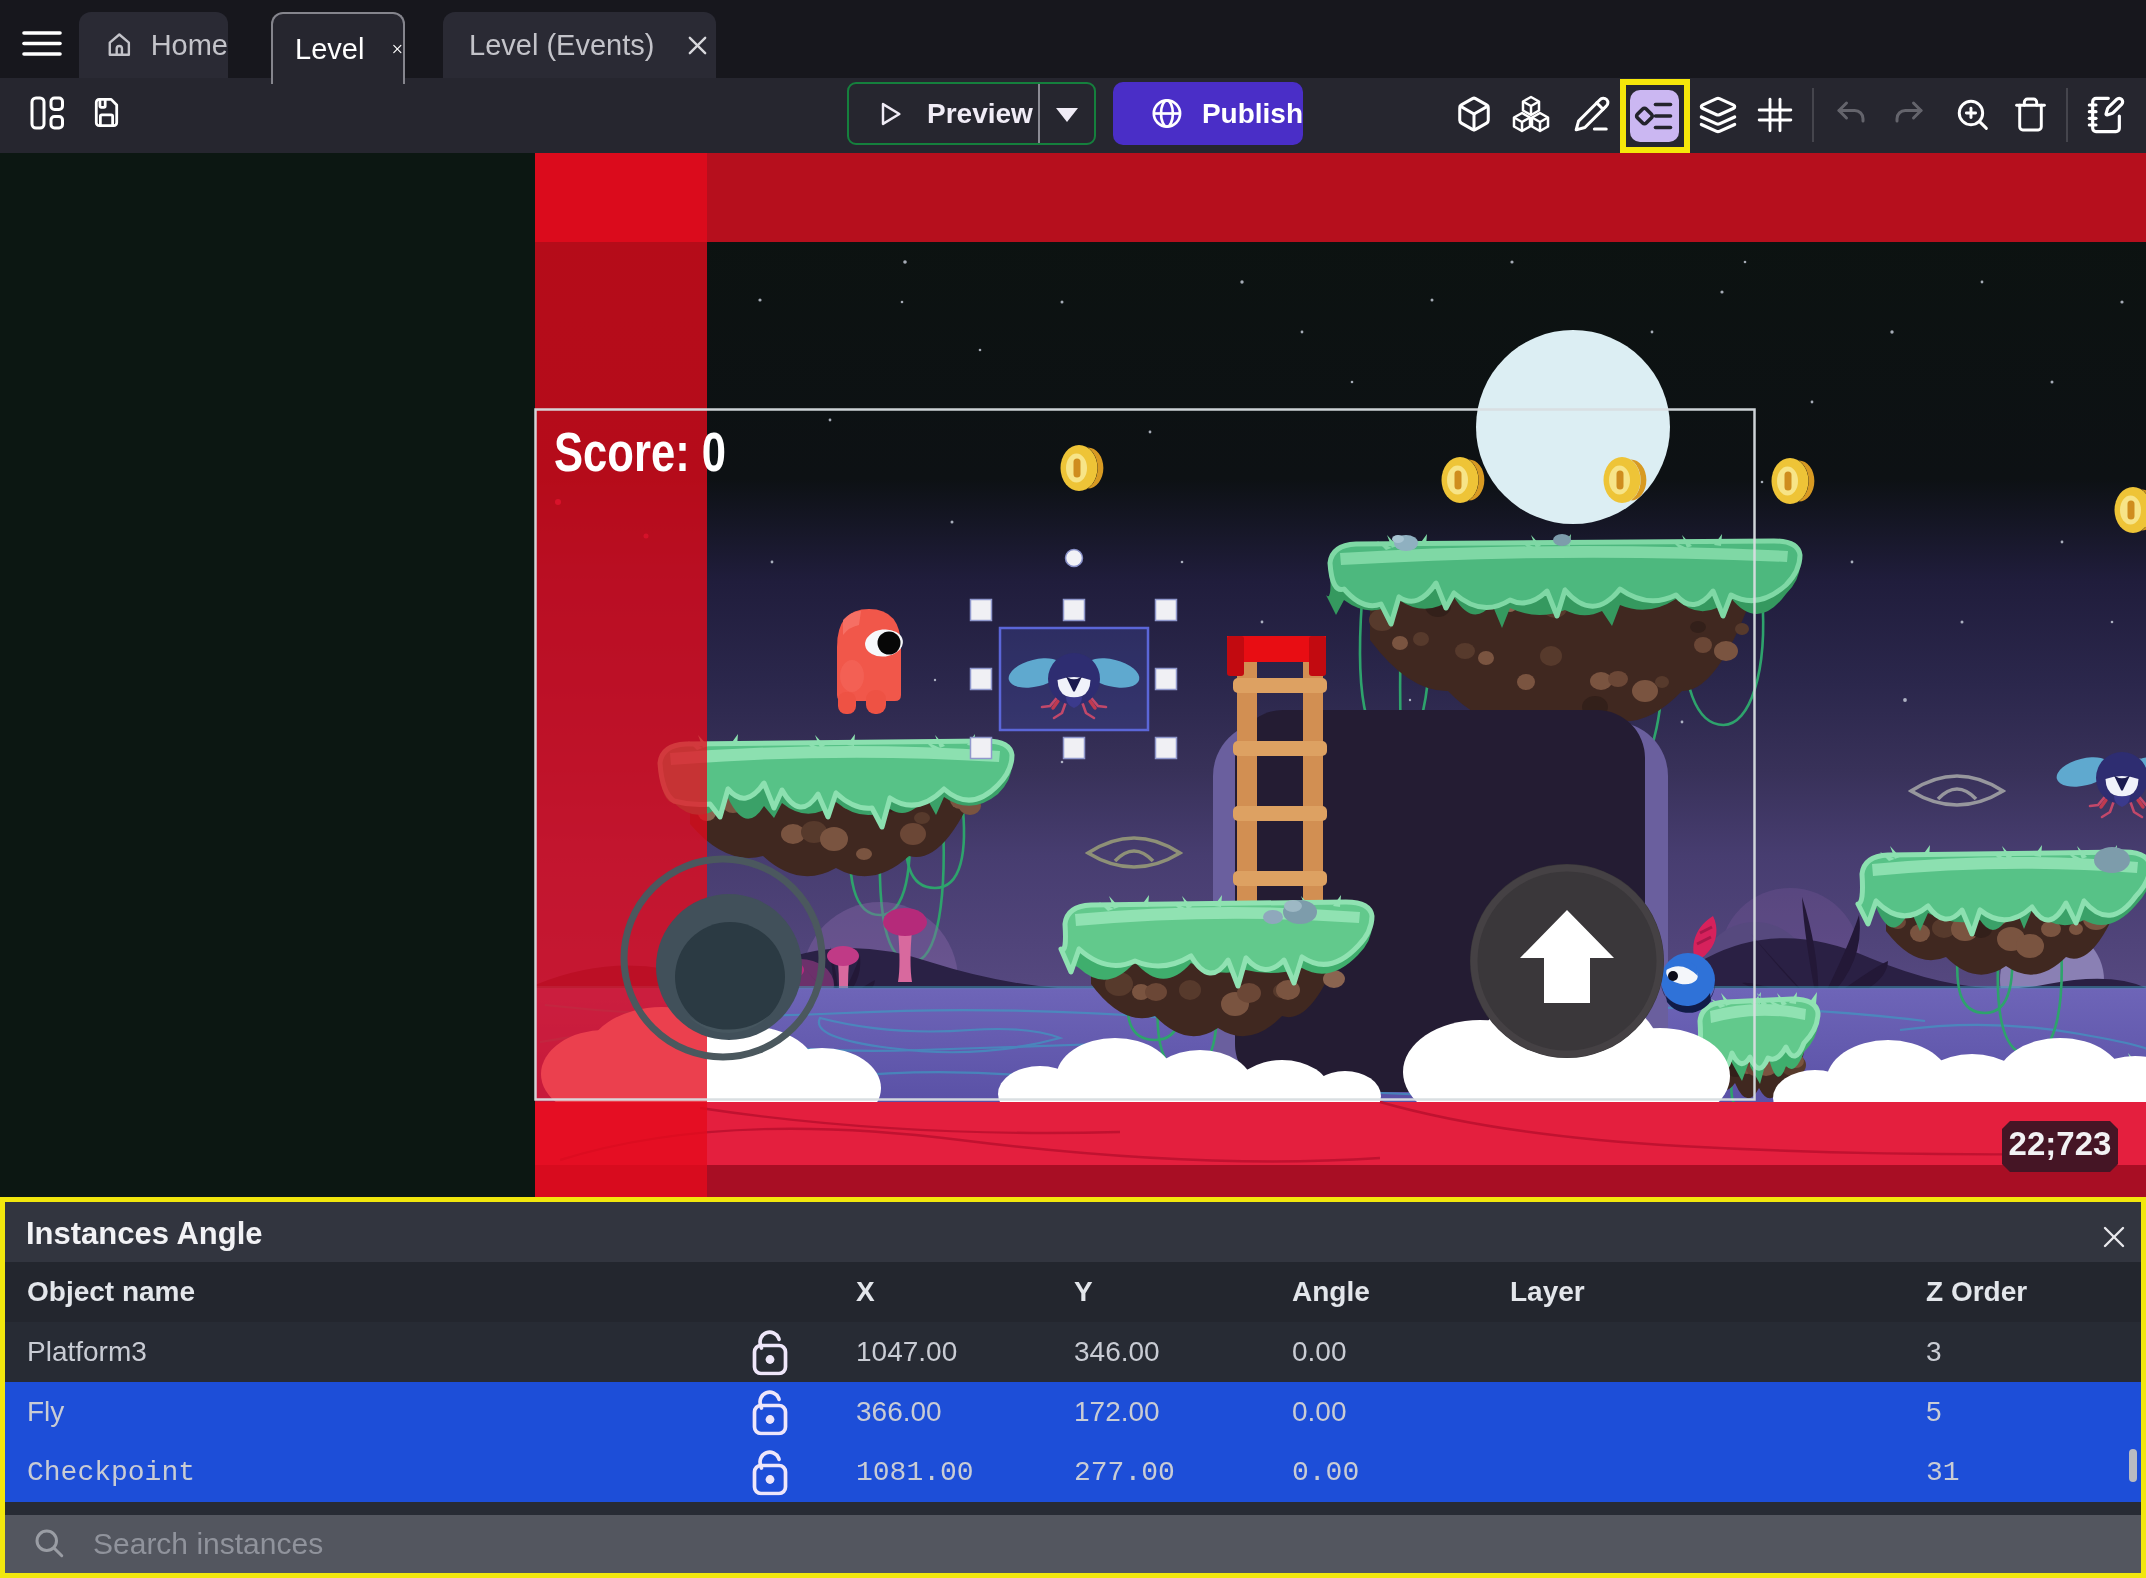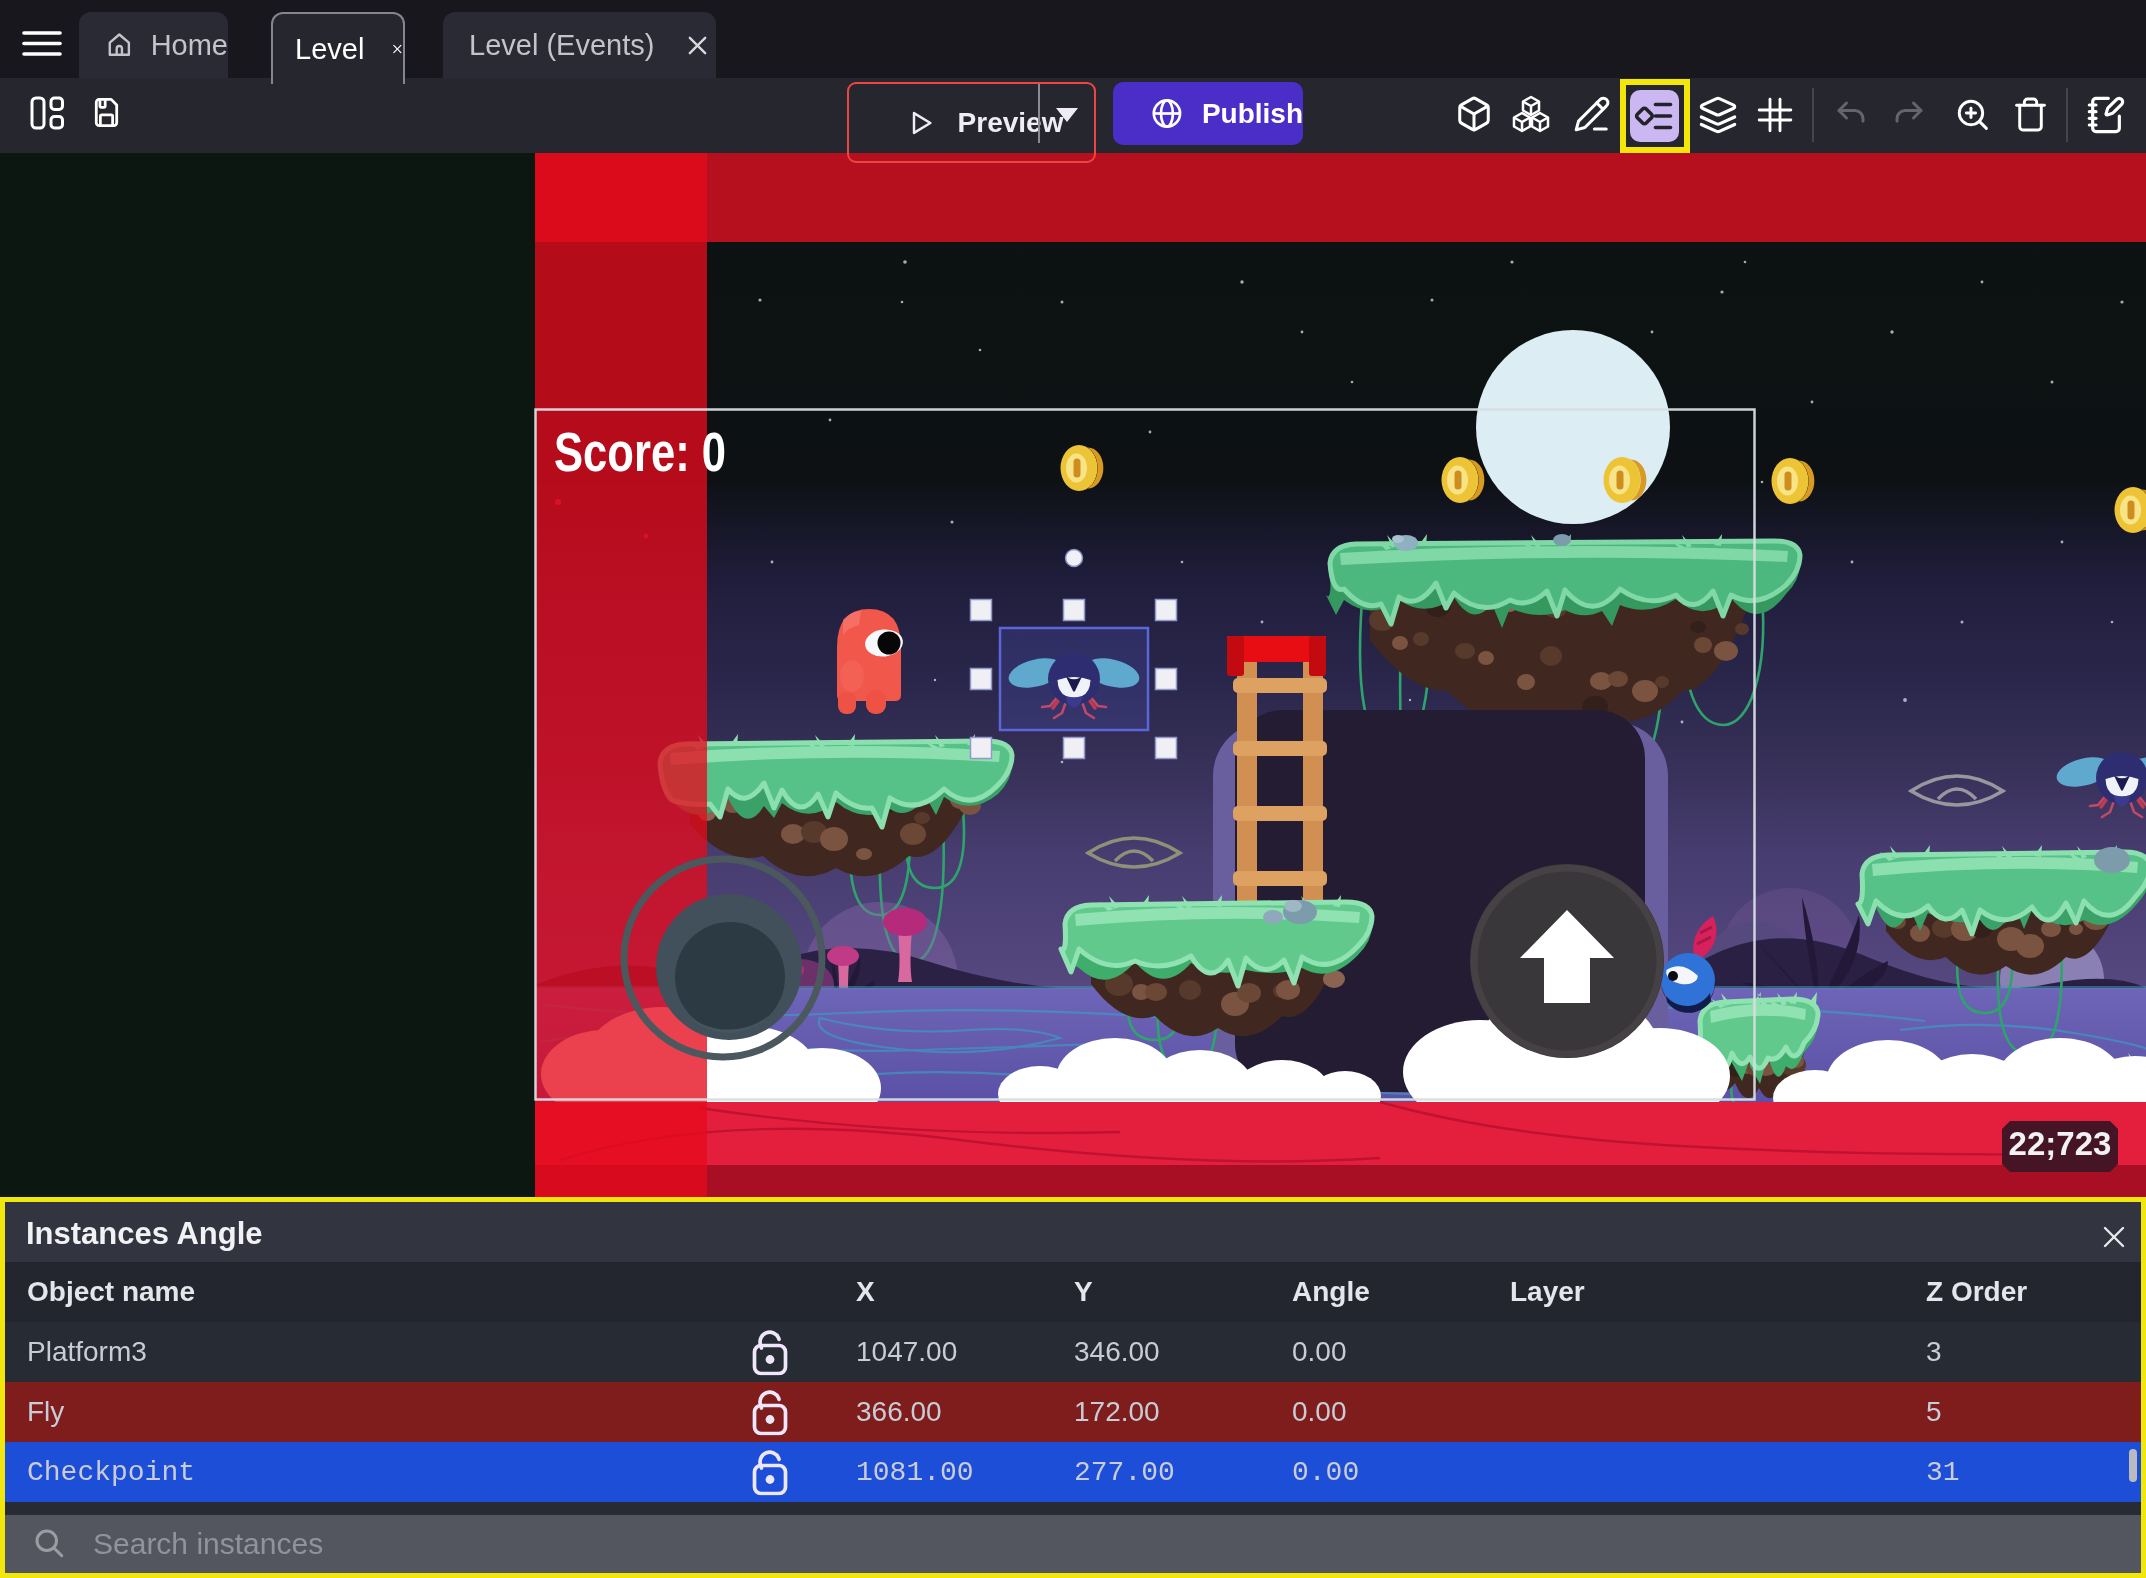--- a/index.html
+++ b/index.html
@@ -16,21 +16,21 @@
 
 #toolbar { position:absolute; left:0; top:78px; width:2146px; height:75px; background:#26262f; }
 #tbitems { }
 
 
 #panel { position:absolute; left:0; top:1197px; width:2146px; height:381px; background:#32353f; border:5px solid #f2e70d; }
 #panel .title { position:absolute; left:21px; top:14px; font-size:31px; font-weight:bold; color:#f2f2f5; }
 .prow { position:absolute; left:0px; width:2136px; color:#c9ccd4; font-size:28px; }
 .hdr  { top:60px;  height:60px; background:#23262e; font-weight:bold; color:#e3e6eb; }
 .r1 { top:120px; height:60px; background:#272b34; }
-.r2 { top:180px; height:60px; background:#7f1d1d; }
+.r2 { top:180px; height:60px; background:#1d4ed8; }
 .r3 { top:240px; height:60px; background:#1d4ed8;font-family:Liberation Mono, monospace; }
 .rgap { top:300px; height:13px; background:#272b34; }
 .srch { top:313px; height:58px; background:#53565f; }
 .cell { position:absolute; top:50%; transform:translateY(-50%); white-space:nowrap; }
 .c0 { left:22px; } .c1 { left:851px; } .c2 { left:1069px; } .c3 { left:1287px; } .c4 { left:1505px; } .c5 { left:1921px; }
 #panel .hdr .cell { color:#e3e6eb; }
 .lock { position:absolute; left:746px; top:50%; transform:translateY(-50%); }
 #scroll { position:absolute; left:2124px; top:247px; width:8px; height:33px; background:#b9bbc1; border-radius:4px; }
 </style>
 </head>
@@ -450,21 +450,21 @@
     <svg class="abs" style="left:30px;top:96px" width="34" height="34" viewBox="0 0 34 34" fill="none" stroke="#ffffff" stroke-width="3">
 <rect x="2" y="2" width="12" height="30" rx="4"></rect>
         <rect x="21" y="2" width="11.5" height="11.5" rx="3.5"></rect>
         <rect x="21" y="20.5" width="11.5" height="11.5" rx="3.5"></rect>
       </svg>
 <svg class="abs" style="left:89px;top:95px" width="35" height="35" viewBox="0 0 24 24" fill="none" stroke="#ffffff" stroke-width="1.9" stroke-linecap="round" stroke-linejoin="round">
 <path d="M15.2 3H7a2 2 0 0 0-2 2v14a2 2 0 0 0 2 2h10a2 2 0 0 0 2-2V6.8z"></path>
 <path d="M7.5 3v4.6a0.9 0.9 0 0 0 .9.9h1.8a0.9 0.9 0 0 0 .9-.9V3"></path>
 <path d="M7.8 21v-6.4a1 1 0 0 1 1-1h6.4a1 1 0 0 1 1 1V21"></path>
       </svg>
-<div class="abs" style="left:847px;top:82px;width:249px;height:81px;border:2px solid #ef4444;border-radius:9px;display:flex;align-items:center;justify-content:center;">
+<div class="abs" style="left:847px;top:82px;width:249px;height:63px;border:2px solid #15803d;border-radius:9px;display:flex;align-items:center;">
 <svg style="margin-left:27px" width="28" height="28" viewBox="0 0 24 24" fill="none" stroke="#f0ecf6" stroke-width="2.1" stroke-linejoin="round">
           <path d="M6 3.5 L20 12 L6 20.5 Z"></path>
         </svg>
 <span style="margin-left:23px;font-size:28px;font-weight:bold;color:#f0ecf6;">Preview</span>
 <div style="position:absolute;left:189px;top:0;width:2px;height:59px;background:#8b8b94;"></div>
 <svg style="position:absolute;left:205px;top:21px" width="26" height="20" viewBox="0 0 26 20">
           <path d="M2 3 h22 l-11 14 z" fill="#f0ecf6"></path>
         </svg>
 </div>
 <div class="abs" style="left:1113px;top:82px;width:190px;height:63px;background:#4a2ec7;border-radius:10px;display:flex;align-items:center;padding-left:11px;">

